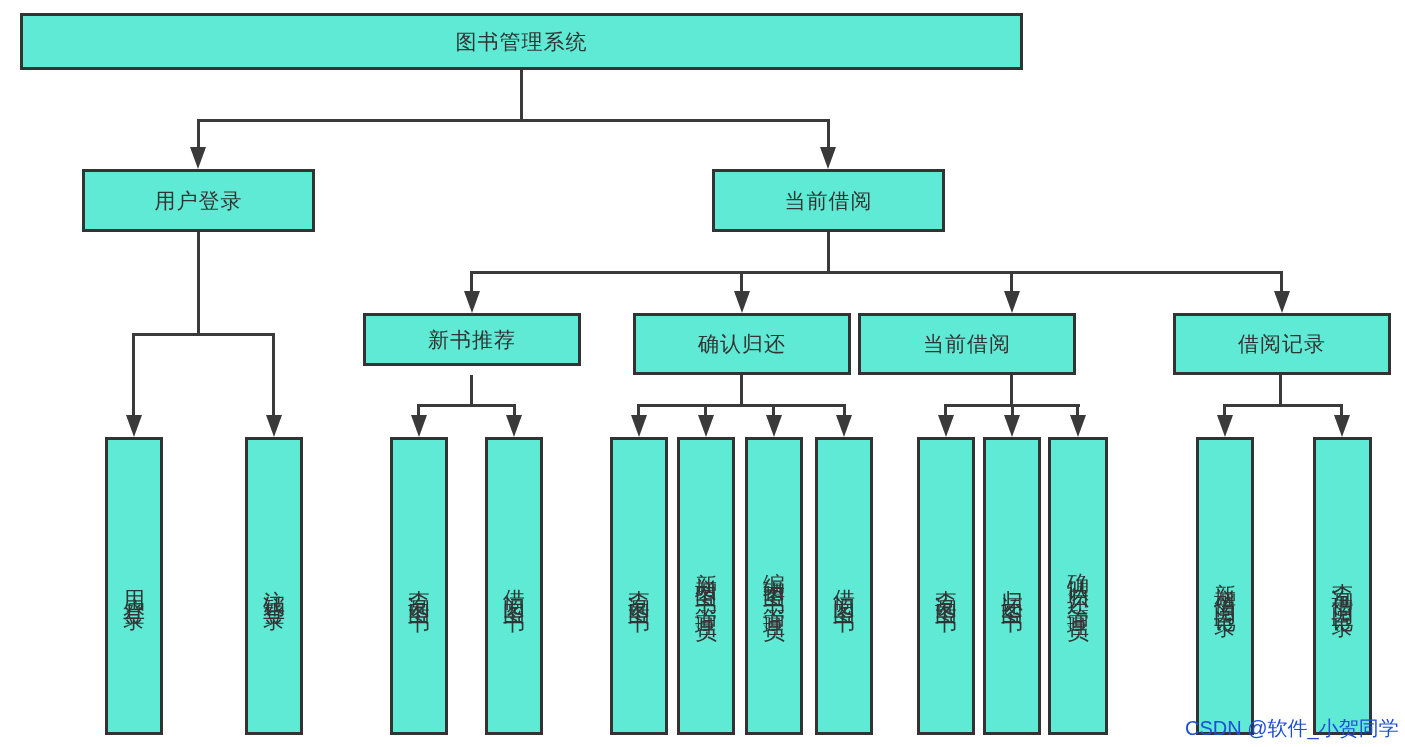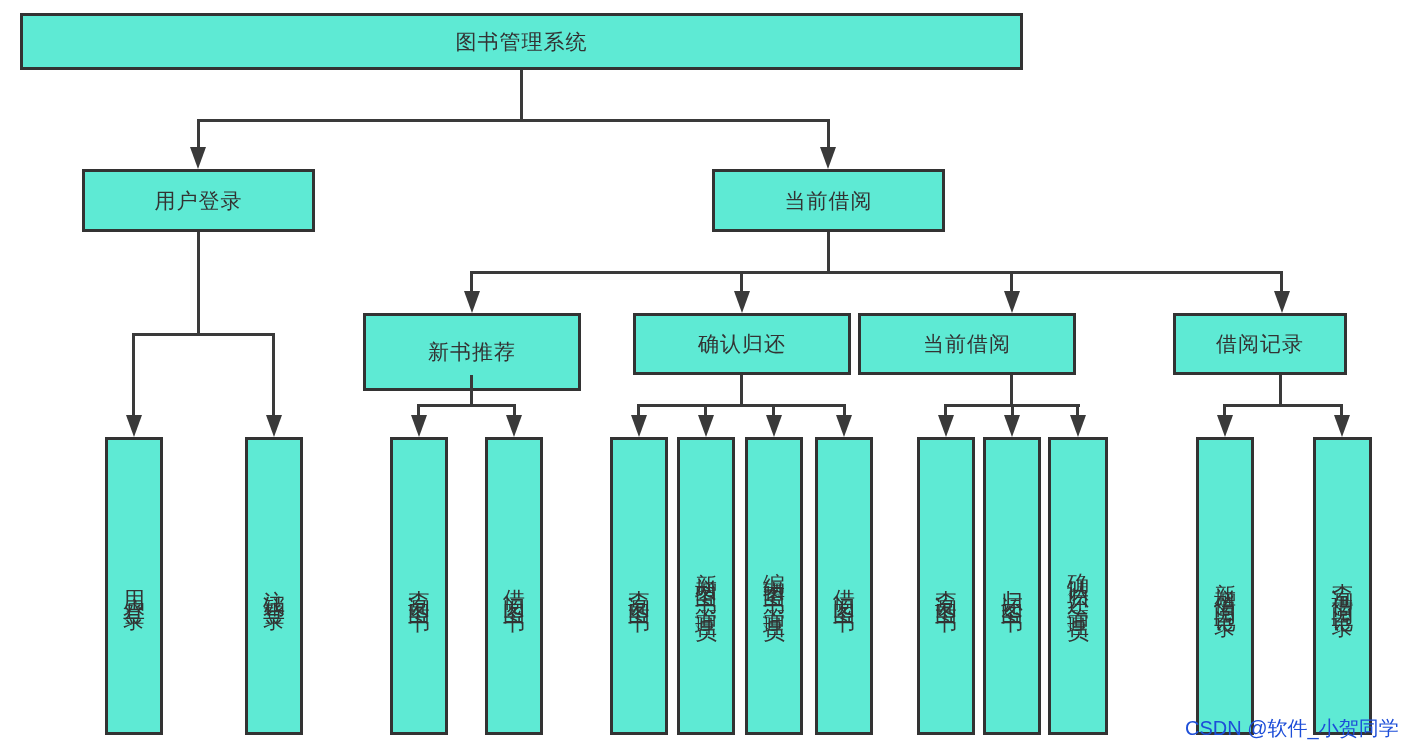--- a/index.html
+++ b/index.html
@@ -79,30 +79,30 @@
   <div class="hline" style="left:470px;top:271px;width:812px;"></div>
   <div class="vline" style="left:470px;top:271px;height:22px;"></div>
   <div class="arrow" style="left:464px;top:291px;"></div>
   <div class="vline" style="left:740px;top:271px;height:22px;"></div>
   <div class="arrow" style="left:734px;top:291px;"></div>
   <div class="vline" style="left:1010px;top:271px;height:22px;"></div>
   <div class="arrow" style="left:1004px;top:291px;"></div>
   <div class="vline" style="left:1280px;top:271px;height:22px;"></div>
   <div class="arrow" style="left:1274px;top:291px;"></div>
 
-  <div class="node hbox" style="left:363px;top:313px;width:218px;height:78px;">
+  <div class="node hbox" style="left:363px;top:313px;width:218px;height:53px;">
     <span>新书推荐</span>
   </div>
   <div class="node hbox" style="left:633px;top:313px;width:218px;height:62px;">
     <span>确认归还</span>
   </div>
   <div class="node hbox" style="left:858px;top:313px;width:218px;height:62px;">
     <span>当前借阅</span>
   </div>
-  <div class="node hbox" style="left:1173px;top:313px;width:174px;height:62px;">
+  <div class="node hbox" style="left:1173px;top:313px;width:218px;height:62px;">
     <span>借阅记录</span>
   </div>
 
   <div class="vline" style="left:470px;top:375px;height:31px;"></div>
   <div class="hline" style="left:417px;top:404px;width:99px;"></div>
   <div class="vline" style="left:417px;top:404px;height:13px;"></div>
   <div class="arrow" style="left:411px;top:415px;"></div>
   <div class="vline" style="left:513px;top:404px;height:13px;"></div>
   <div class="arrow" style="left:506px;top:415px;"></div>
 

